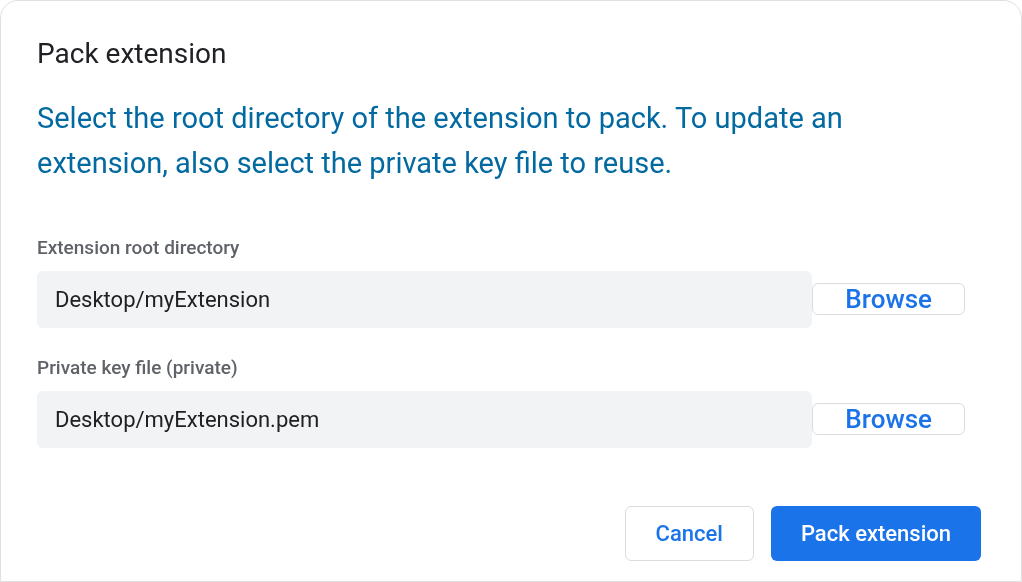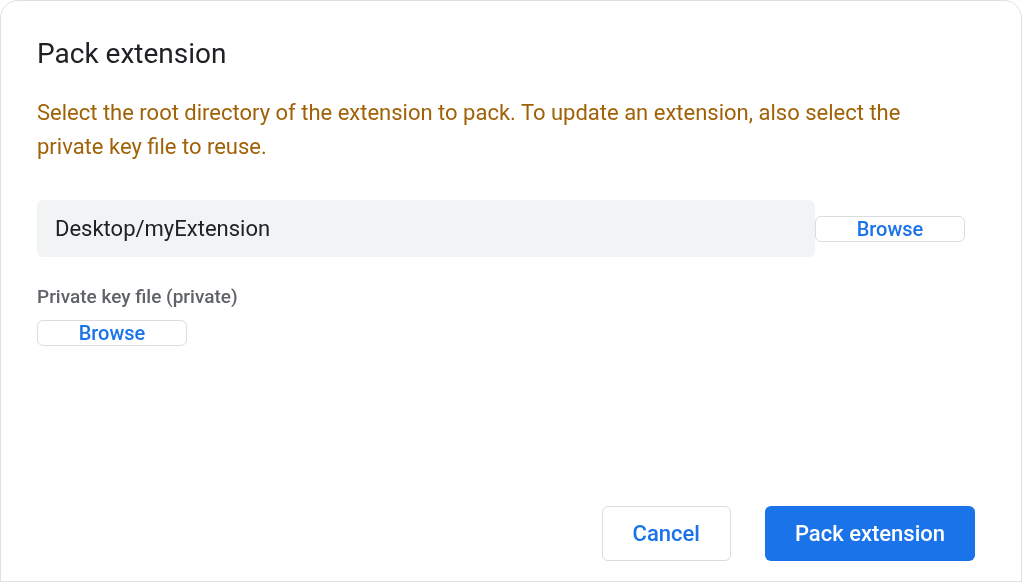--- a/index.html
+++ b/index.html
@@ -23,24 +23,24 @@
       height: 100%;
       position: relative;
     }
     .title {
       font-size: 28px;
       font-weight: 400;
       color: #202124;
       margin-bottom: 26px;
     }
     .description {
-      font-size: 22px;
-      color: #a16207;
+      font-size: 29px;
+      color: #0369a1;
       line-height: 1.55;
-      margin-bottom: 36px;
+      margin-bottom: 50px;
       max-width: 870px;
     }
     .field-group {
       margin-bottom: 28px;
     }
     .field-label {
       font-size: 19px;
       color: #5f6368;
       font-weight: 500;
       margin-bottom: 12px;
@@ -59,33 +59,33 @@
       font-size: 22px;
       color: #202124;
       font-family: inherit;
       outline: none;
     }
     .browse-btn {
       background: #fff;
       border: 1px solid #dadce0;
       border-radius: 6px;
       padding: 0 32px;
-      font-size: 20px;
+      font-size: 26px;
       font-weight: 500;
       color: #1a73e8;
       cursor: pointer;
       font-family: inherit;
       min-width: 150px;
     }
     .footer {
       position: absolute;
       bottom: 20px;
-      right: 46px;
+      right: 40px;
       display: flex;
-      gap: 34px;
+      gap: 17px;
     }
     .cancel-btn {
       background: #fff;
       border: 1px solid #dadce0;
       border-radius: 6px;
       padding: 14px 30px;
       font-size: 22px;
       font-weight: 500;
       color: #1a73e8;
       cursor: pointer;
@@ -106,29 +106,31 @@
 </head>
 <body>
 
 <div class="dialog">
 
   <h1 class="title">Pack extension</h1>
 
   <p class="description">Select the root directory of the extension to pack. To update an extension, also select the private key file to reuse.</p>
 
   <div class="field-group">
+    <label class="field-label">Extension root directory</label>
     <div class="field-row">
       <input type="text" class="text-input" value="Desktop/myExtension" style="">
       <button class="browse-btn">Browse</button>
     </div>
   </div>
 
   <div class="field-group">
     <label class="field-label">Private key file (private)</label>
     <div class="field-row">
+      <input type="text" class="text-input" value="Desktop/myExtension.pem" style="">
       <button class="browse-btn">Browse</button>
     </div>
   </div>
 
   <div class="footer">
     <button class="cancel-btn">Cancel</button>
     <button class="primary-btn">Pack extension</button>
   </div>
 
 </div>

